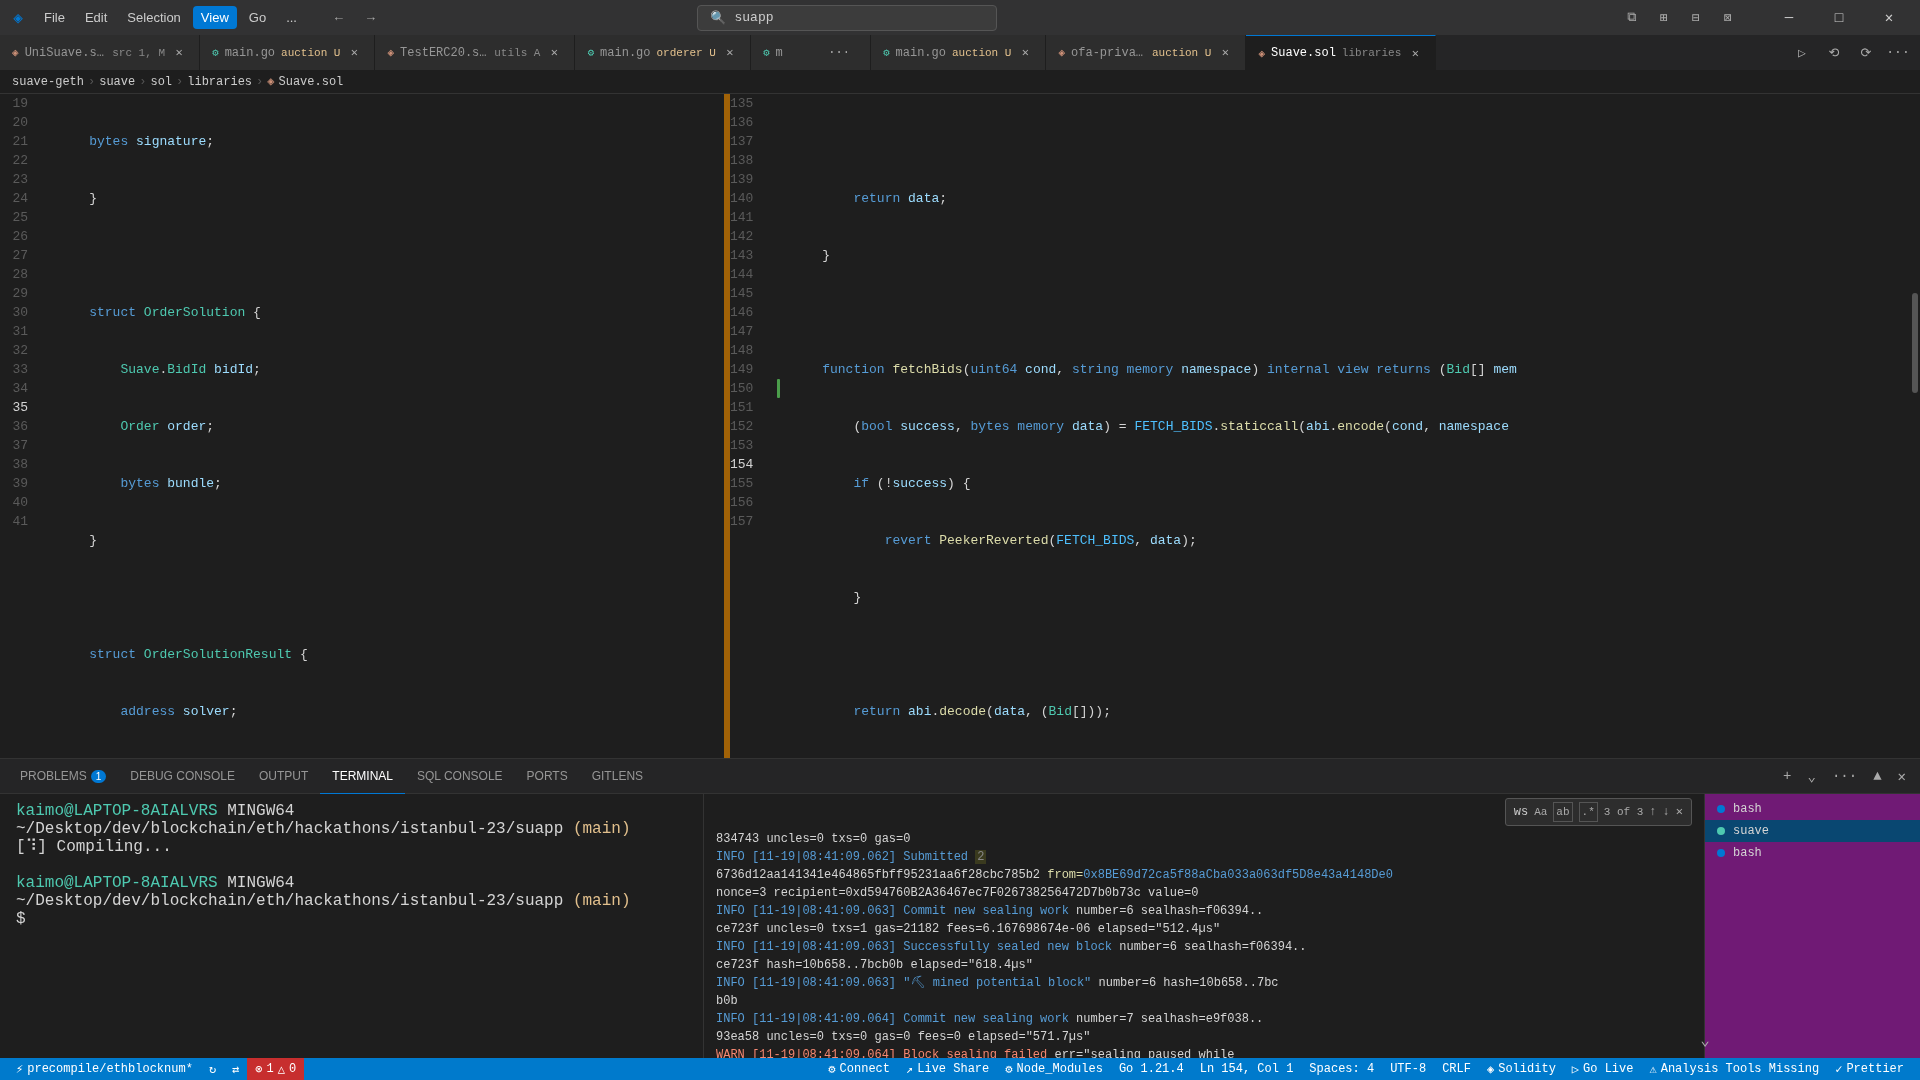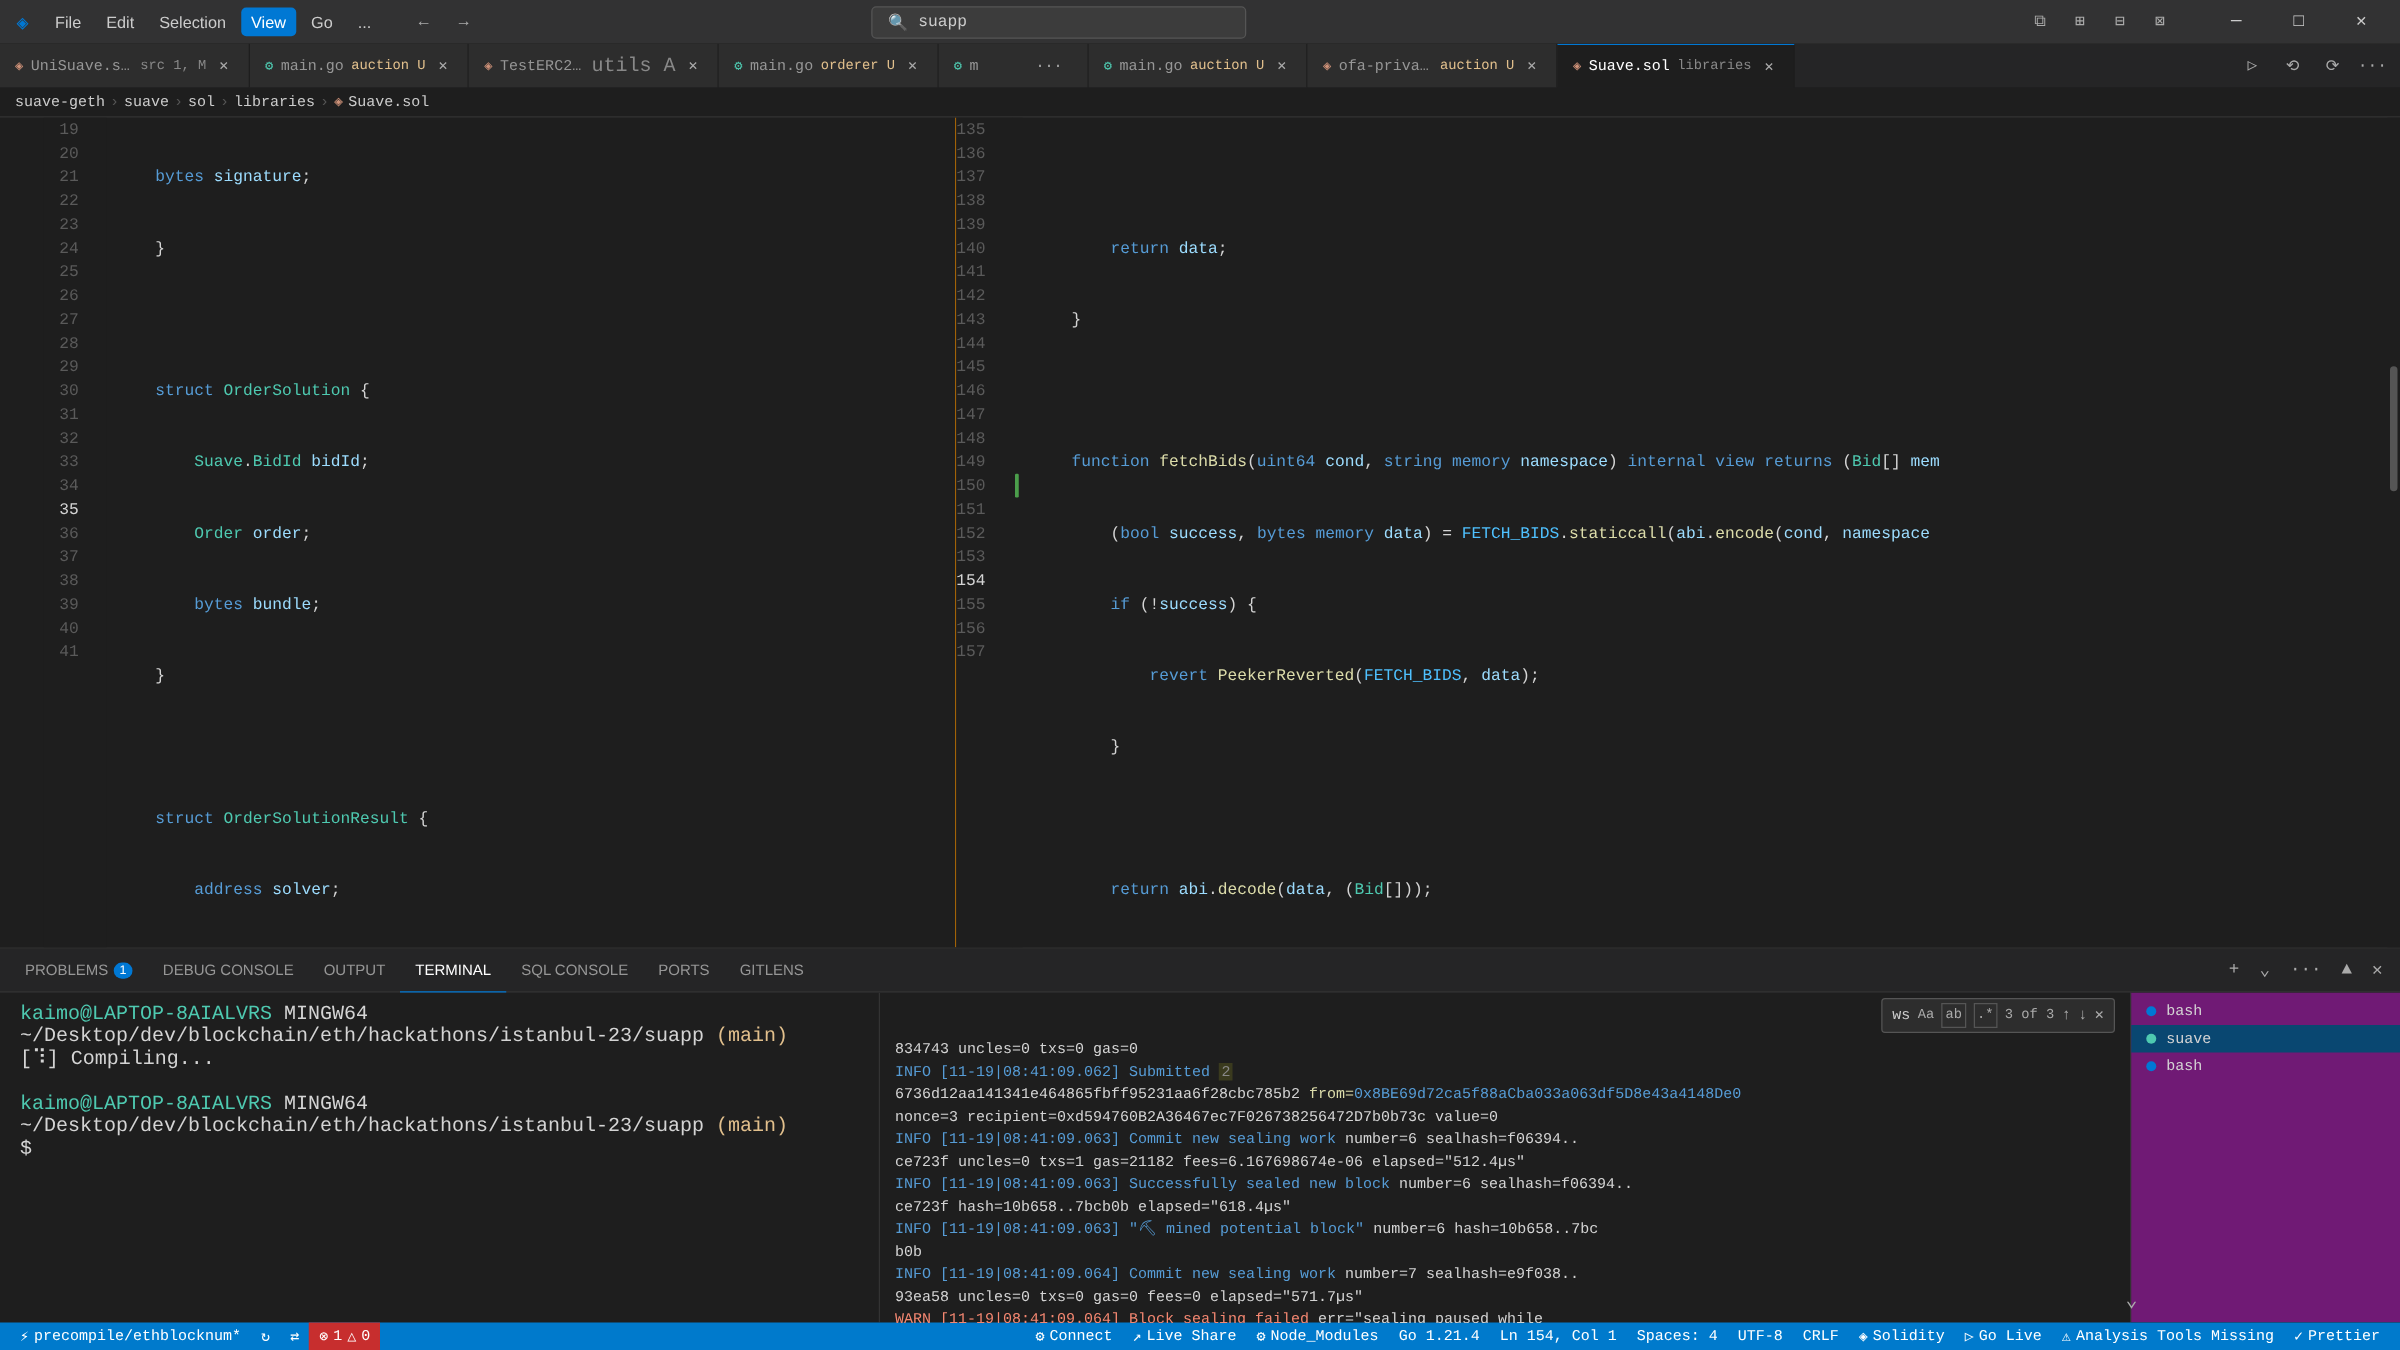--- a/index.html
+++ b/index.html
@@ -146,22 +146,21 @@
       overflow: hidden;
     }
 
     
     #editor-left {
       width: 730px;
       flex-shrink: 0;
       display: flex;
       flex-direction: column;
       overflow: hidden;
-      border-right: 1px solid #a16207;
-      margin-left: 35px;
+      border-right: 6px solid #a16207;
     }
 
     
     #editor-right {
       flex: 1;
       display: flex;
       flex-direction: column;
       overflow: hidden;
     }
 
@@ -403,21 +402,21 @@
   </div>
   <div class="tab">
     <span class="tab-icon" style="color:#4ec9b0">⚙</span>
     <span class="tab-name">main.go</span>
     <span class="tab-badge modified" style="font-size:11px;">auction U</span>
     <span class="tab-close">✕</span>
   </div>
   <div class="tab">
     <span class="tab-icon" style="color:#ce9178">◈</span>
     <span class="tab-name">TestERC20.sol</span>
-    <span class="tab-badge" style="color:#888;font-size:16px;">utils A</span>
+    <span class="tab-badge" style="color:#888;font-size:11px;">utils A</span>
     <span class="tab-close">✕</span>
   </div>
   <div class="tab">
     <span class="tab-icon" style="color:#4ec9b0">⚙</span>
     <span class="tab-name">main.go</span>
     <span class="tab-badge modified" style="font-size:11px;">orderer U</span>
     <span class="tab-close">✕</span>
   </div>
   <div class="tab">
     <span class="tab-icon" style="color:#4ec9b0">⚙</span>

